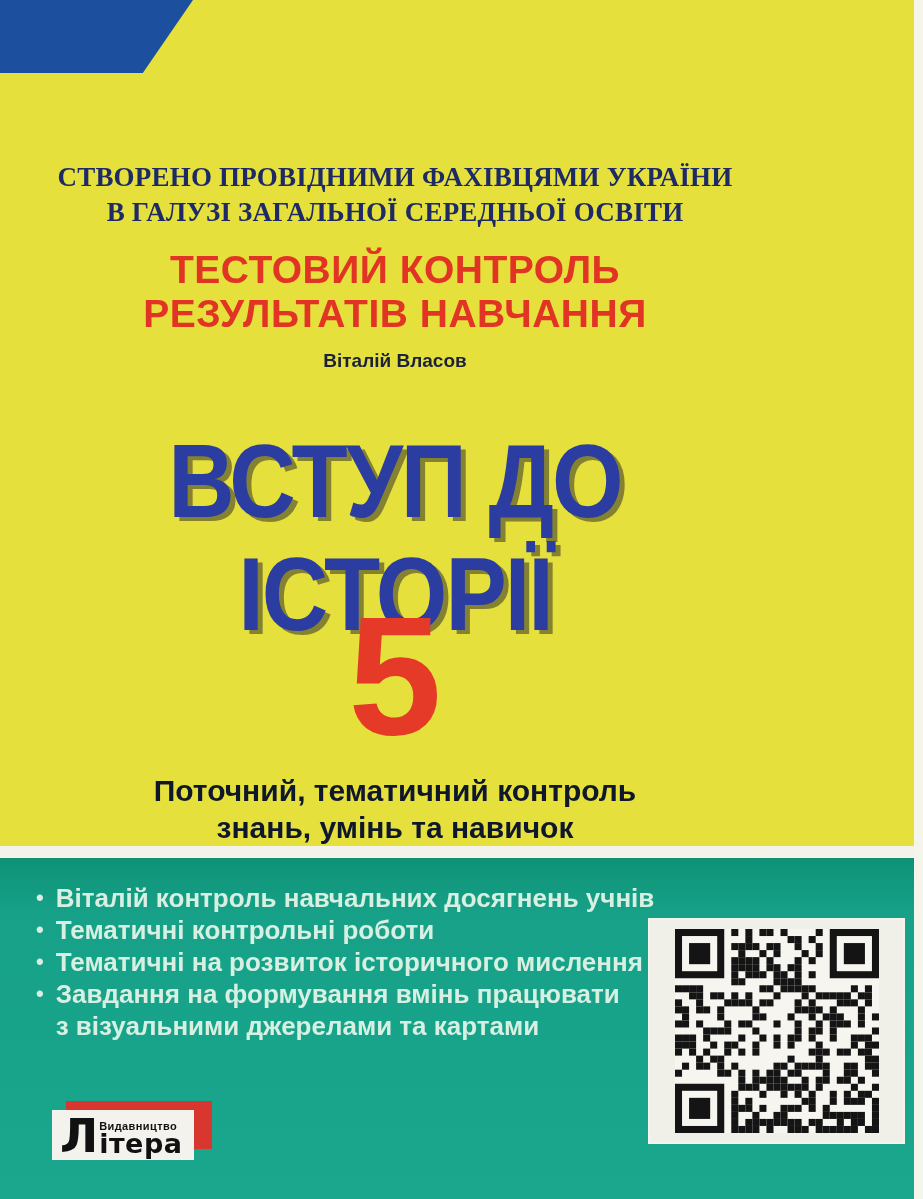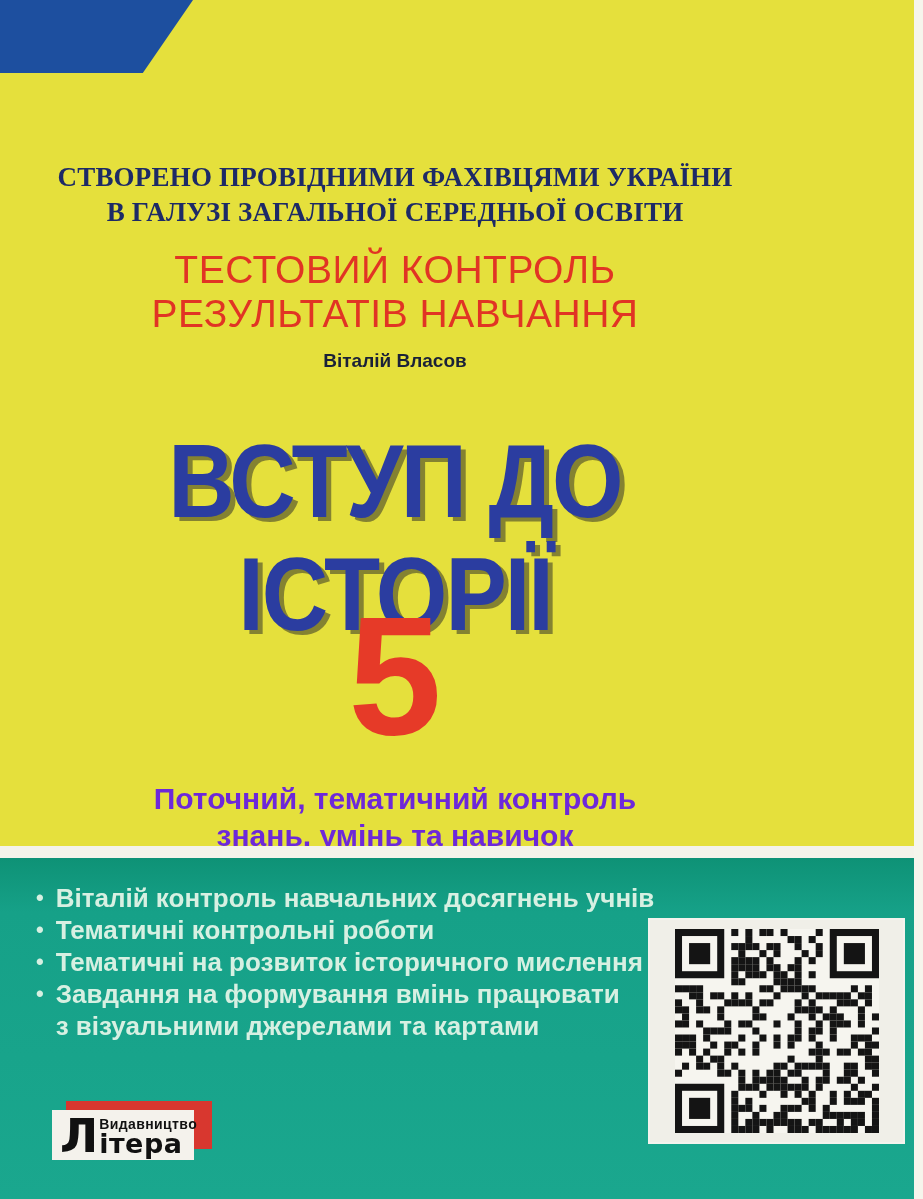--- a/index.html
+++ b/index.html
@@ -22,39 +22,39 @@
 
   
   .yellow-section { position:absolute; top:0; left:0; width:790px; height:847px; }
 
   .series-note { position:absolute; top:160px; left:0; width:100%;
     text-align:center; font-family:"Liberation Serif", serif;
     font-weight:bold; font-size:27px; line-height:35px;
     color:#1d2a66; letter-spacing:0.2px; }
 
   .series-title { position:absolute; top:248px; left:0; width:100%;
-    text-align:center; font-weight:normal; font-size:39px; line-height:44px;
+    text-align:center; font-weight:bold; font-size:39px; line-height:44px;
     color:#e13424; letter-spacing:0.5px; }
 
   .author { position:absolute; top:350px; left:0; width:100%;
     text-align:center; font-weight:bold; font-size:19px; color:#1a2138; }
 
   .main-title { position:absolute; top:424px; left:0; width:100%;
     text-align:center; font-weight:bold; font-size:92px; line-height:100px;
     letter-spacing:-2px; color:#2b3da0;
     transform:scaleY(1.13); transform-origin:top center;
     text-shadow:5px 4px 0 rgba(52,52,40,0.55); }
 
   .grade { position:absolute; top:592px; left:0; width:100%;
     text-align:center; font-weight:bold; font-size:168px; line-height:168px;
     color:#e63a28; }
 
   .subtitle { position:absolute; top:772px; left:0; width:100%;
     text-align:center; font-weight:bold; font-size:30px; line-height:37px;
-    color:#6d28d9;margin-top:8px; }
+    color:#0f172a; }
 
   
   .white-divider { position:absolute; top:846px; left:0; width:923px; height:12px;
     background:#f4f3ea; }
 
   
   .teal-section { position:absolute; top:858px; left:0; width:923px; height:341px;
     background:linear-gradient(180deg,#0e9276 0%, #16a188 16%, #1aa78e 100%); }
 
   .features { position:absolute; top:24px; left:36px; width:640px;
@@ -73,21 +73,21 @@
   
   .logo { position:absolute; left:52px; top:252px; width:165px; height:60px; }
   .logo-shadow { position:absolute; left:14px; top:-9px; width:146px; height:48px;
     background:#d8372f; }
   .logo-card { position:absolute; left:0; top:0; width:142px; height:50px;
     background:#f4f2ec; display:flex; align-items:flex-end;
     padding:2px 6px 4px 8px; }
   .logo-initial { font-family:"DejaVu Sans", sans-serif; font-weight:bold;
     font-size:46px; line-height:40px; color:#111; }
   .logo-words { display:flex; flex-direction:column; margin-left:1px; }
-  .logo-small { font-size:14px; font-weight:bold; color:#111;
+  .logo-small { font-size:11px; font-weight:bold; color:#111;
     letter-spacing:0.4px; }
   .logo-rest { font-family:"DejaVu Sans", sans-serif; font-weight:bold;
     font-size:27px; line-height:24px; color:#111; letter-spacing:0.5px; }
 </style>
 </head>
 <body>
 
 <div class="page">
 
   <div class="corner-flag"></div>

